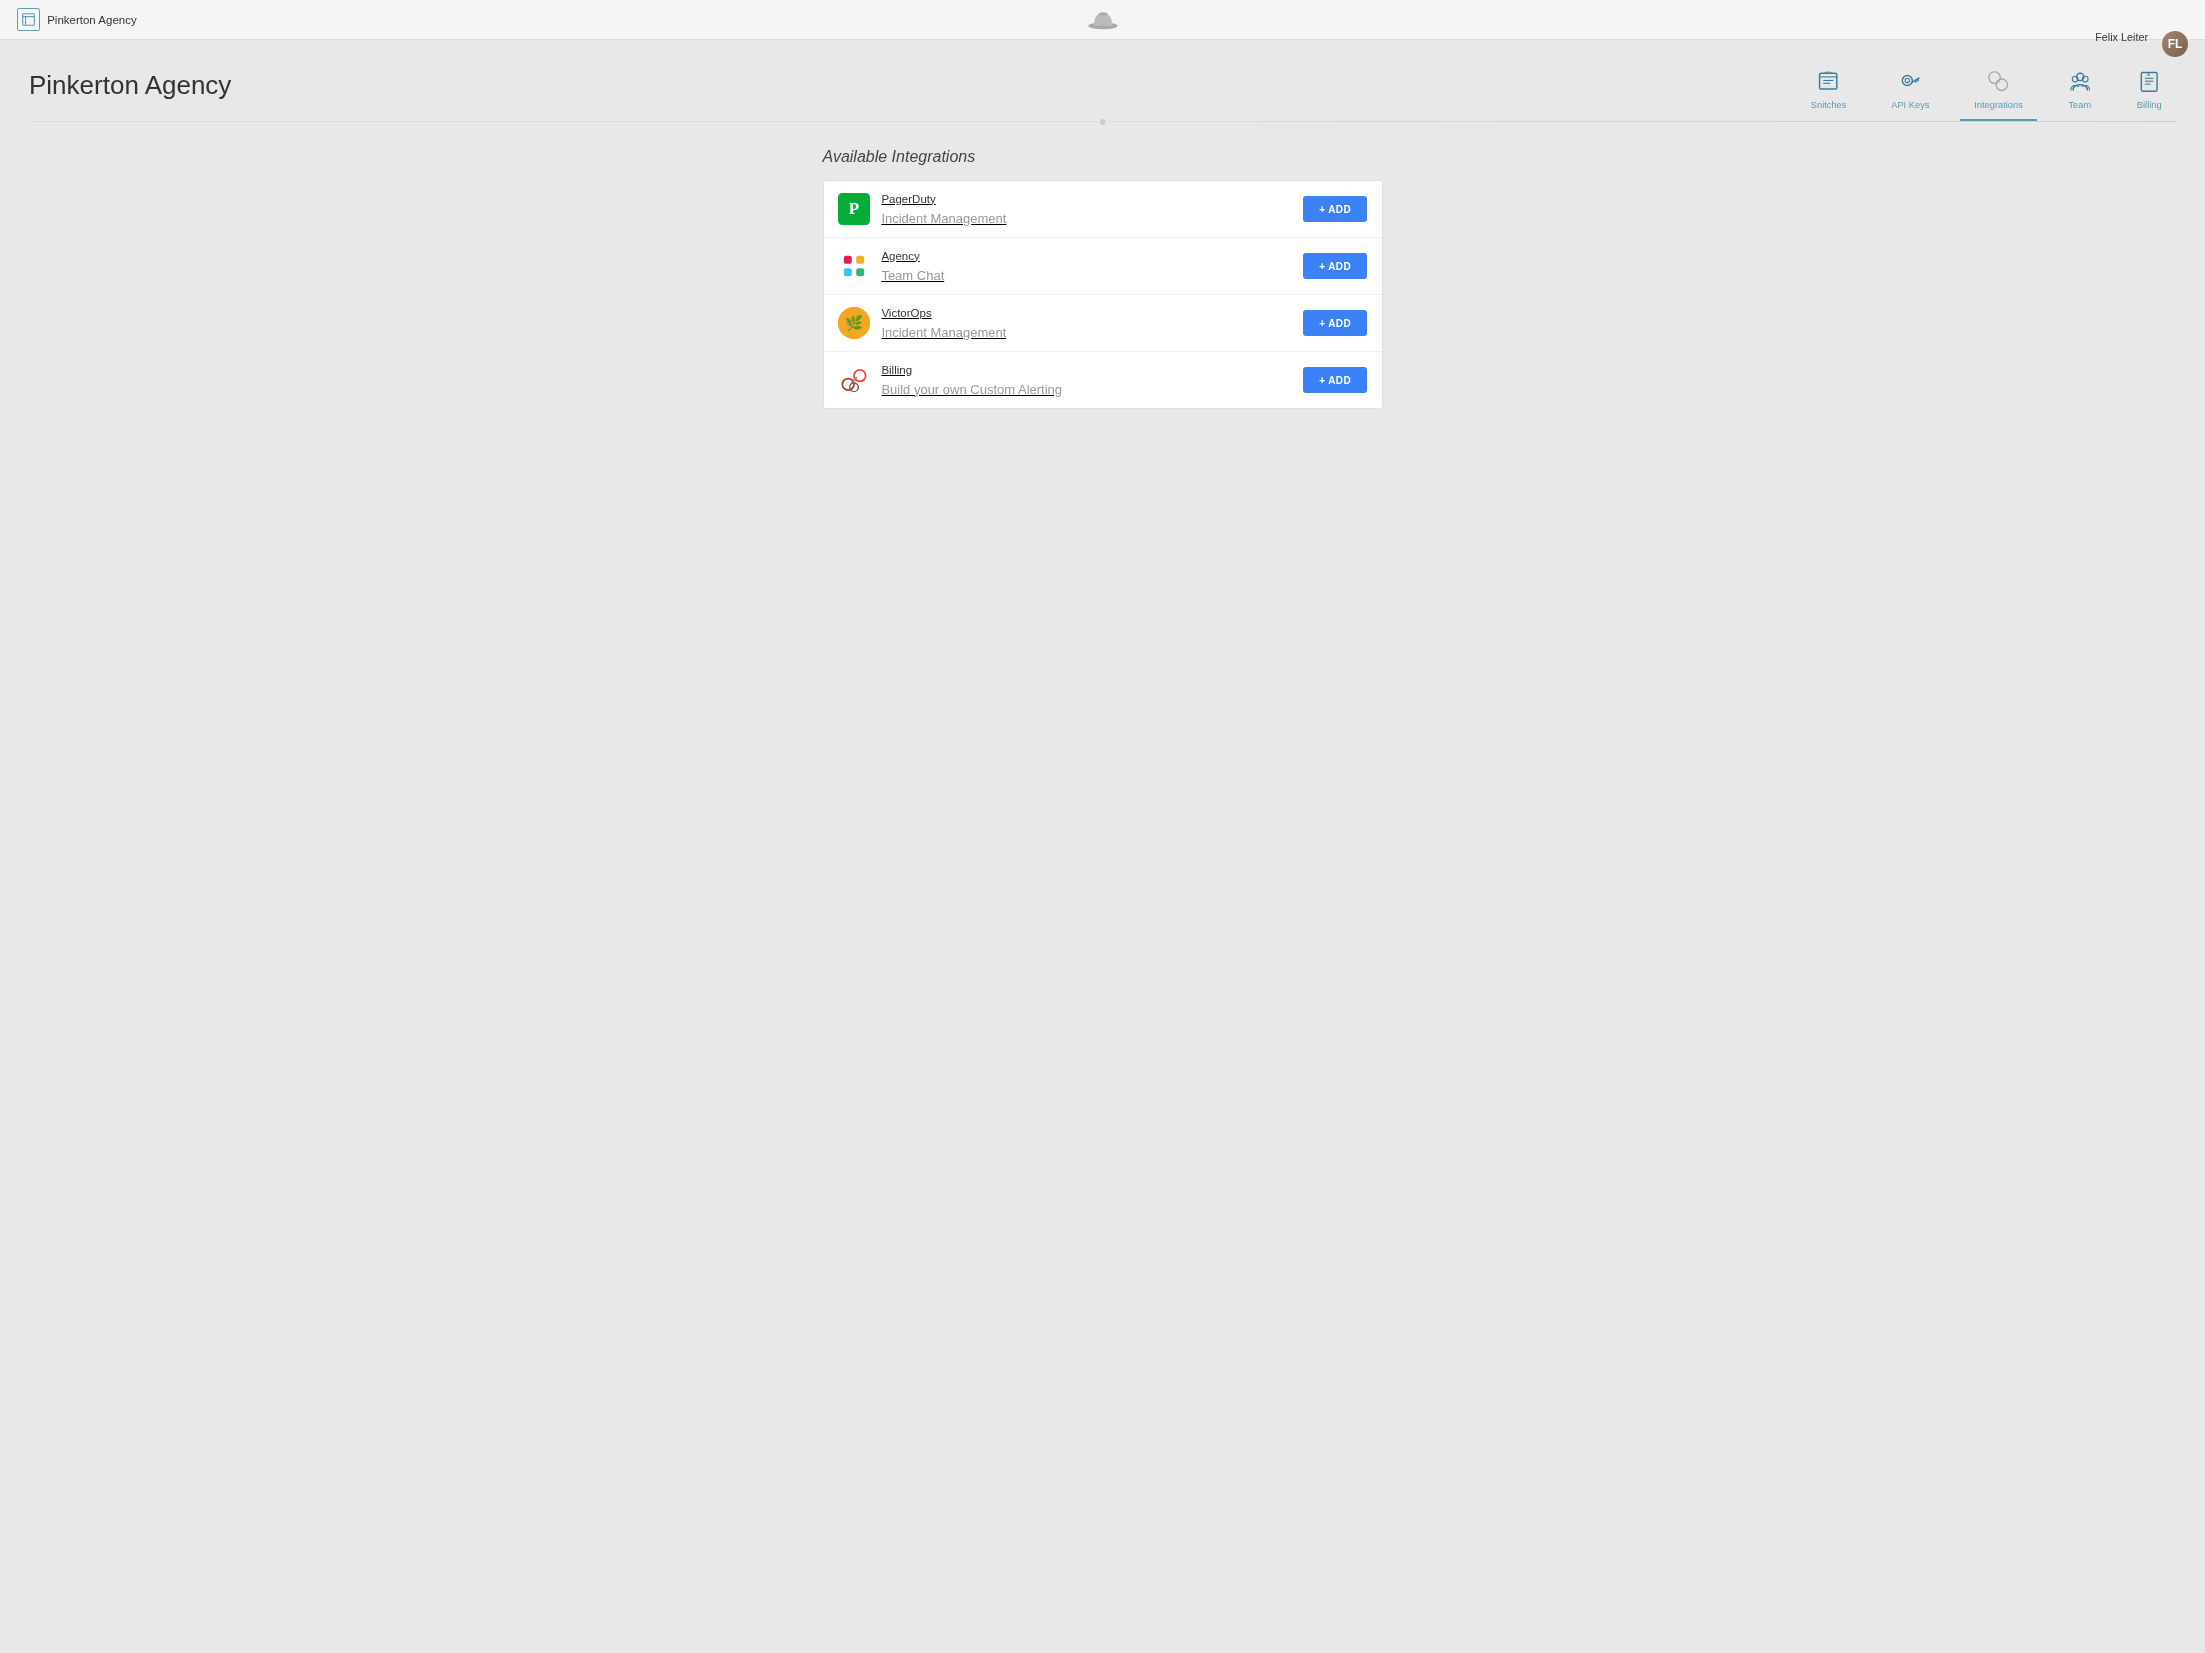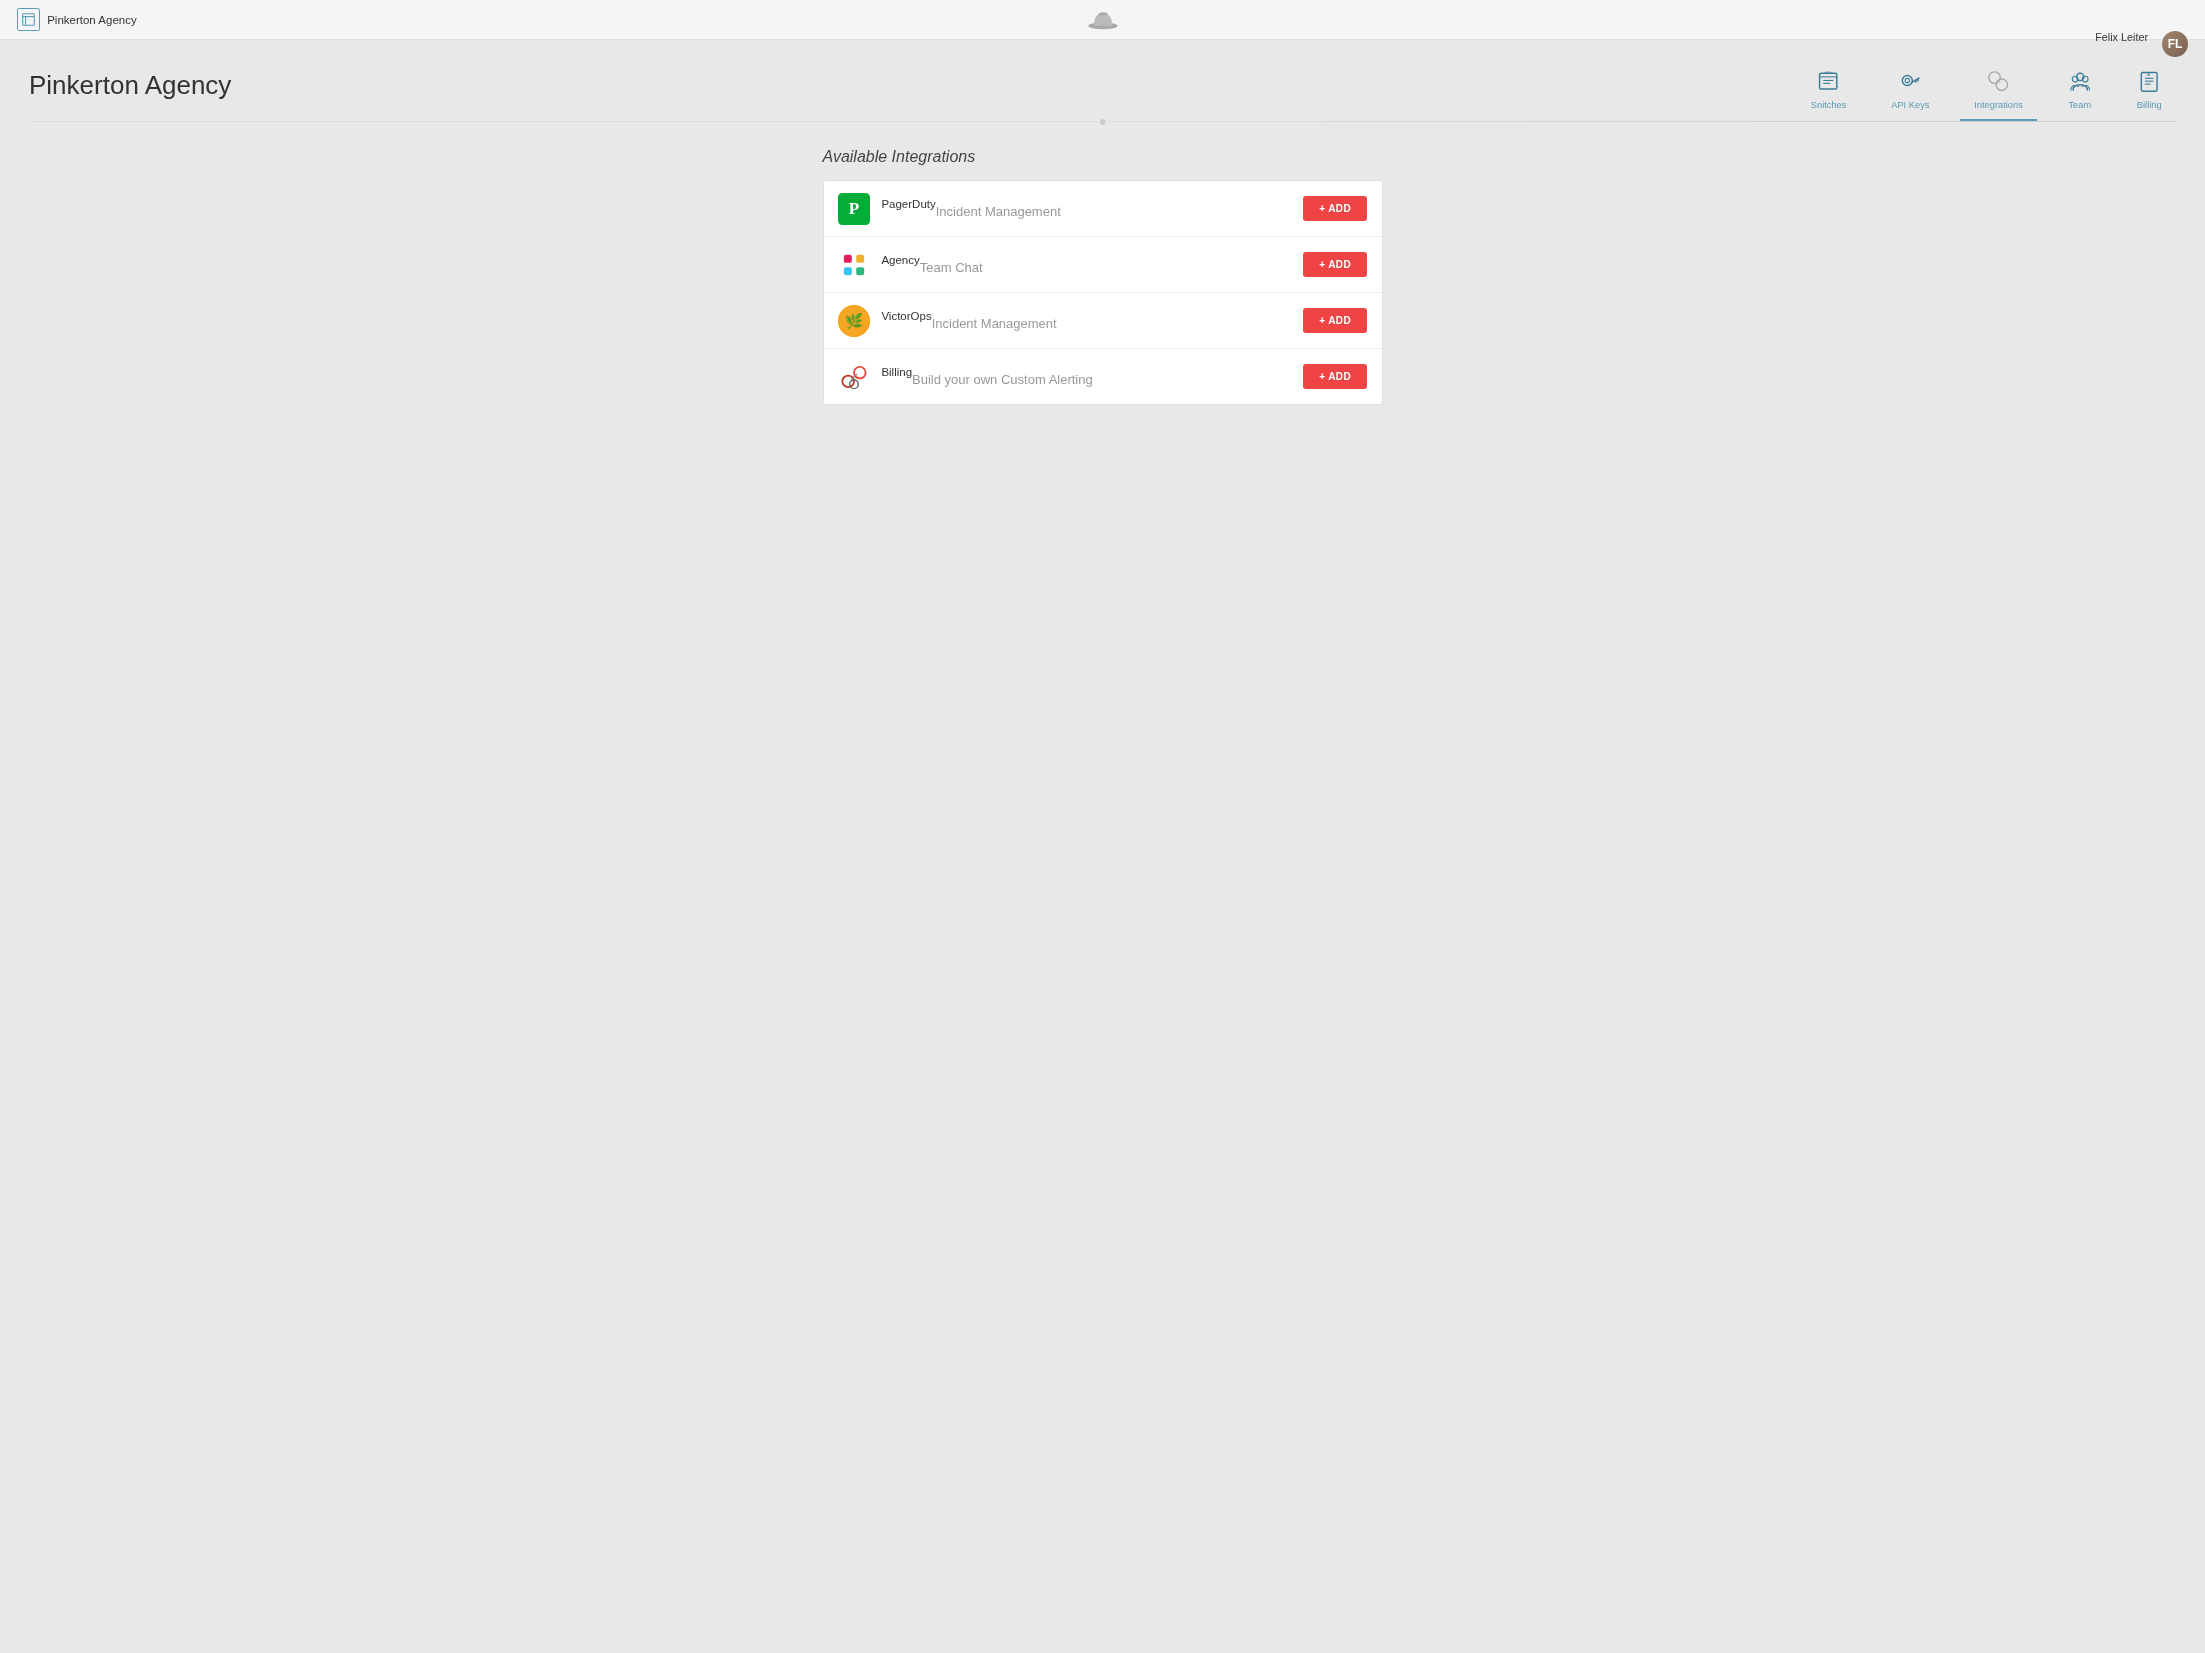--- a/index.html
+++ b/index.html
@@ -203,34 +203,35 @@
     }
     .integration-logo.victorops {
       background: #f5a623;
       border-radius: 50%;
     }
     .integration-logo.webhooks {
       background: transparent;
     }
     .integration-info {
       display: flex;
-      flex-direction: row;
+      flex-direction: column;
+      text-decoration: underline;
     }
     .integration-name {
       font-size: 11.5px;
       color: #333;
       font-weight: 400;
     }
     .integration-desc {
       font-size: 13px;
       color: #999;
       margin-top: 6px;
     }
     .add-button {
-      background: #ef4444;
+      background: #3b82f6;
       color: white;
       border: none;
       padding: 7.2px 16px;
       border-radius: 2.9px;
       font-size: 10px;
       font-weight: 600;
       cursor: pointer;
       display: flex;
       align-items: center;
       gap: 5.7px;

